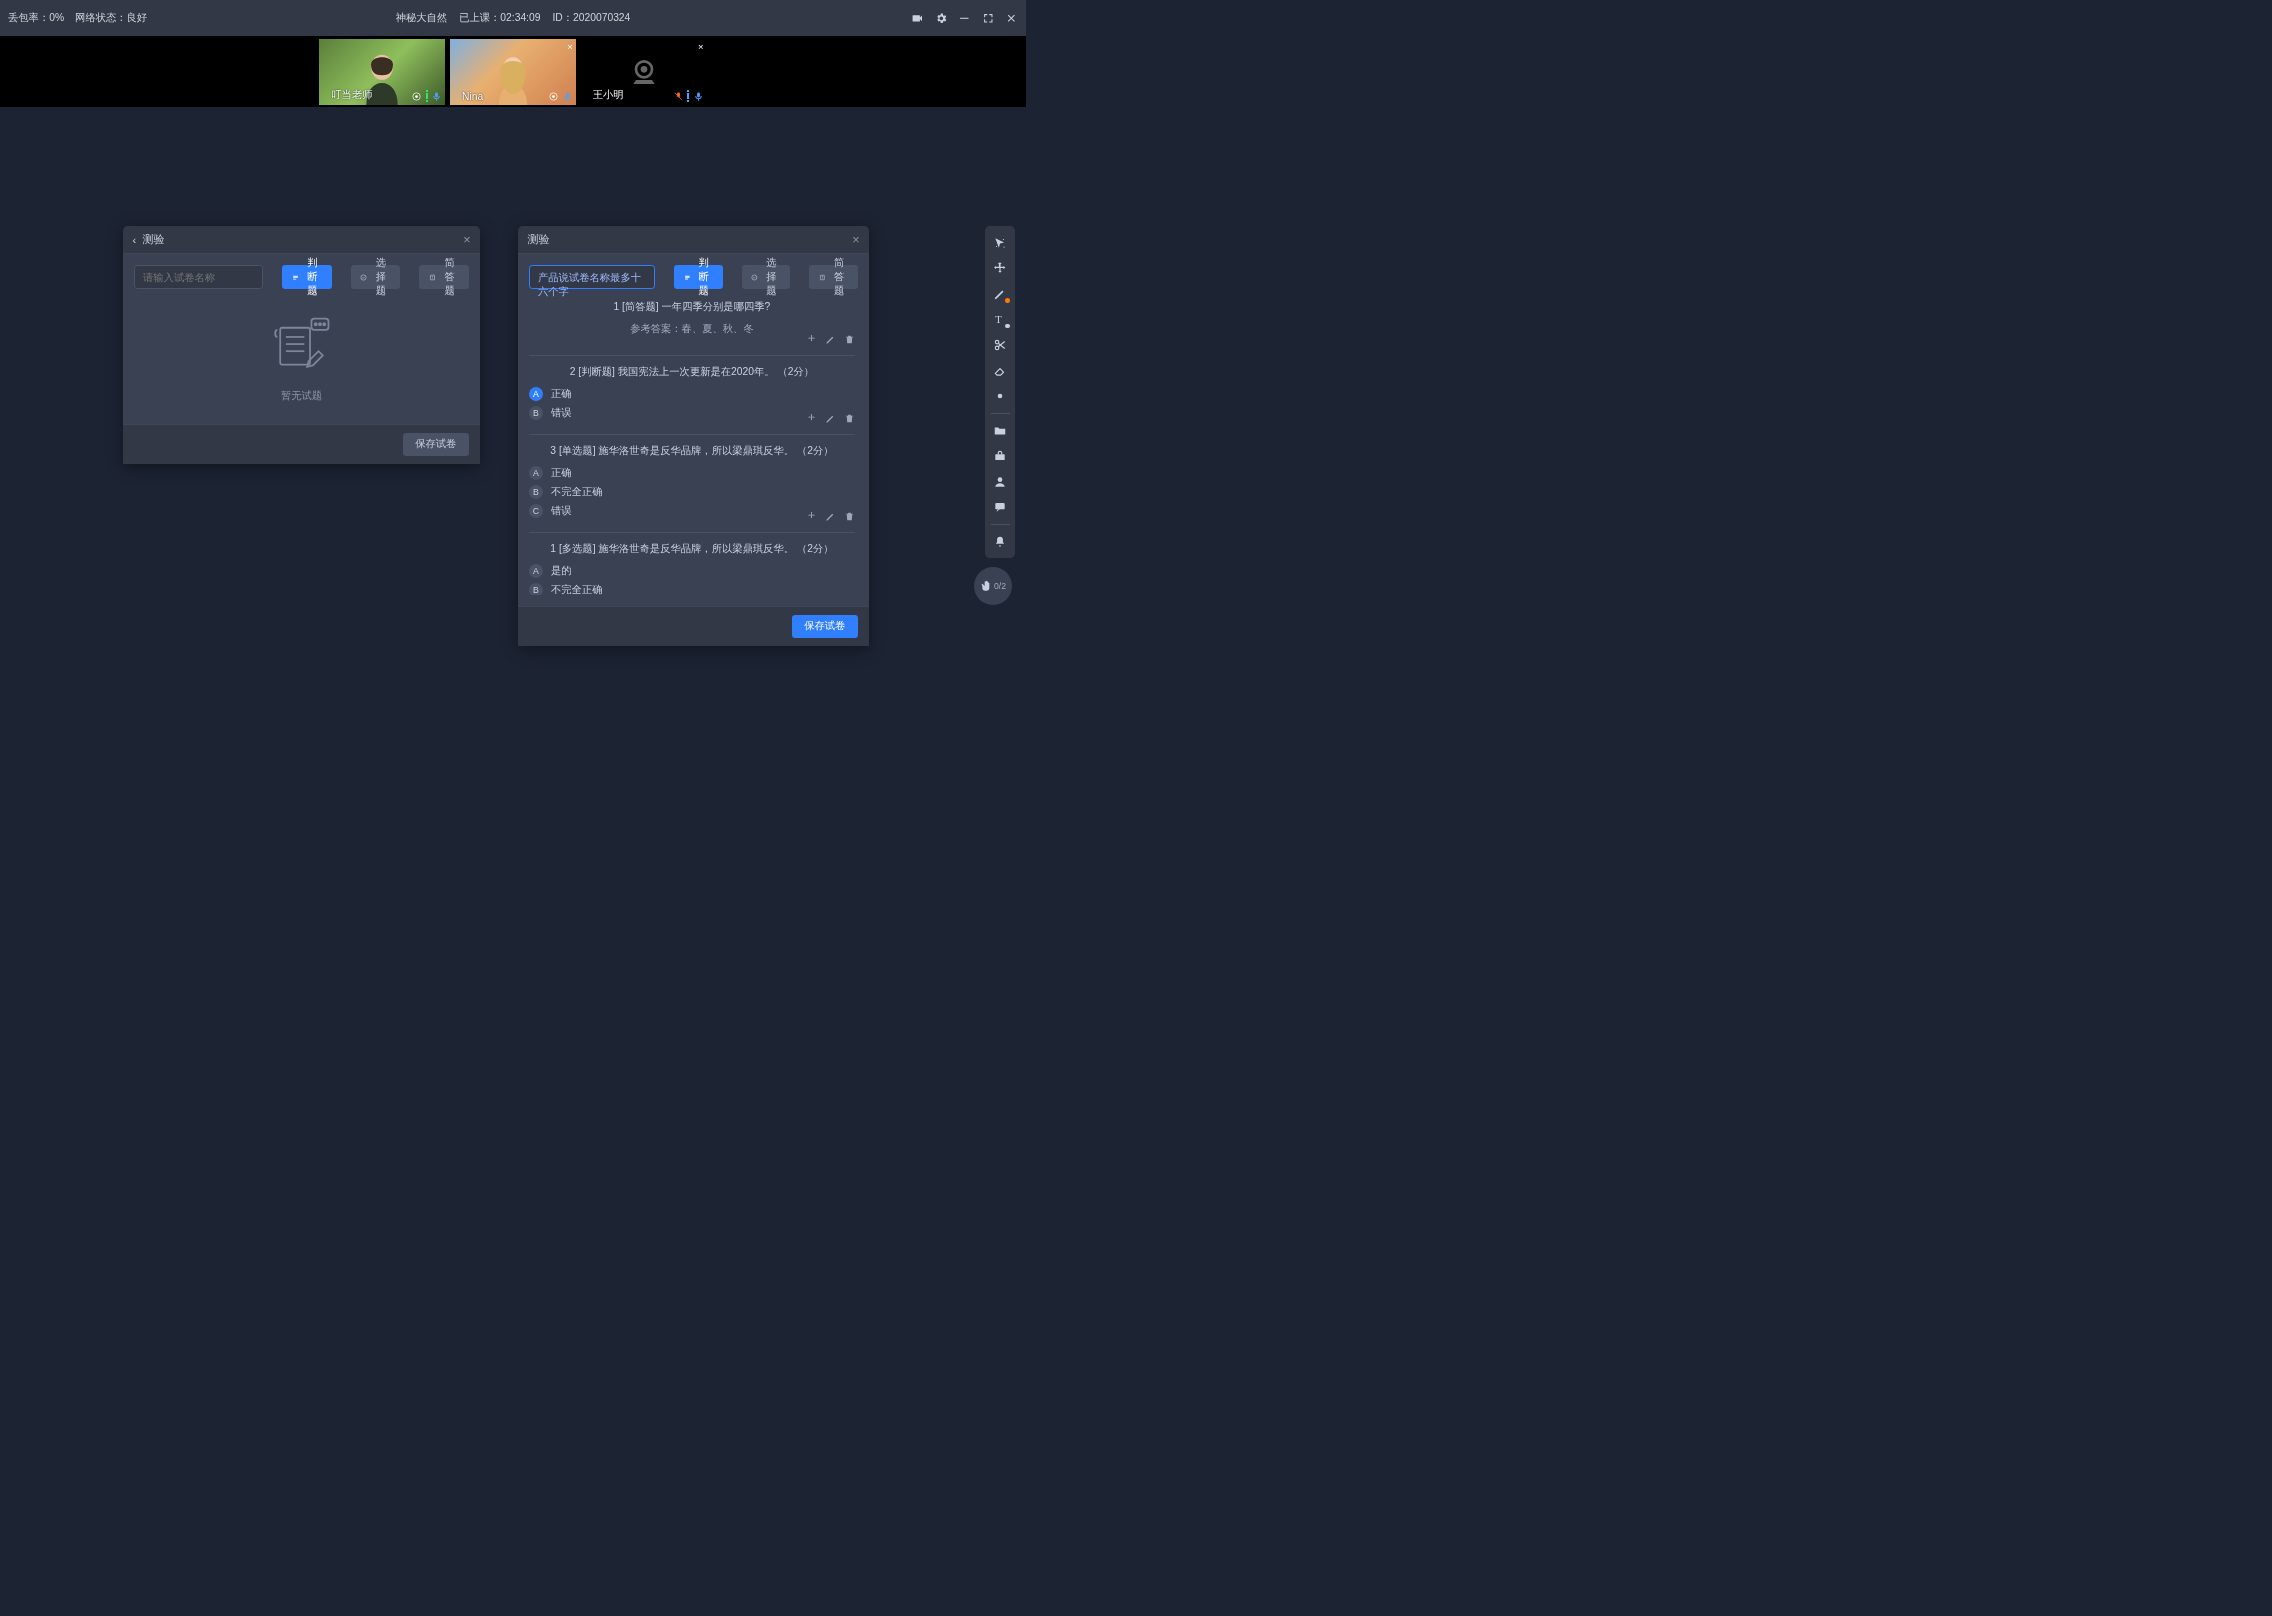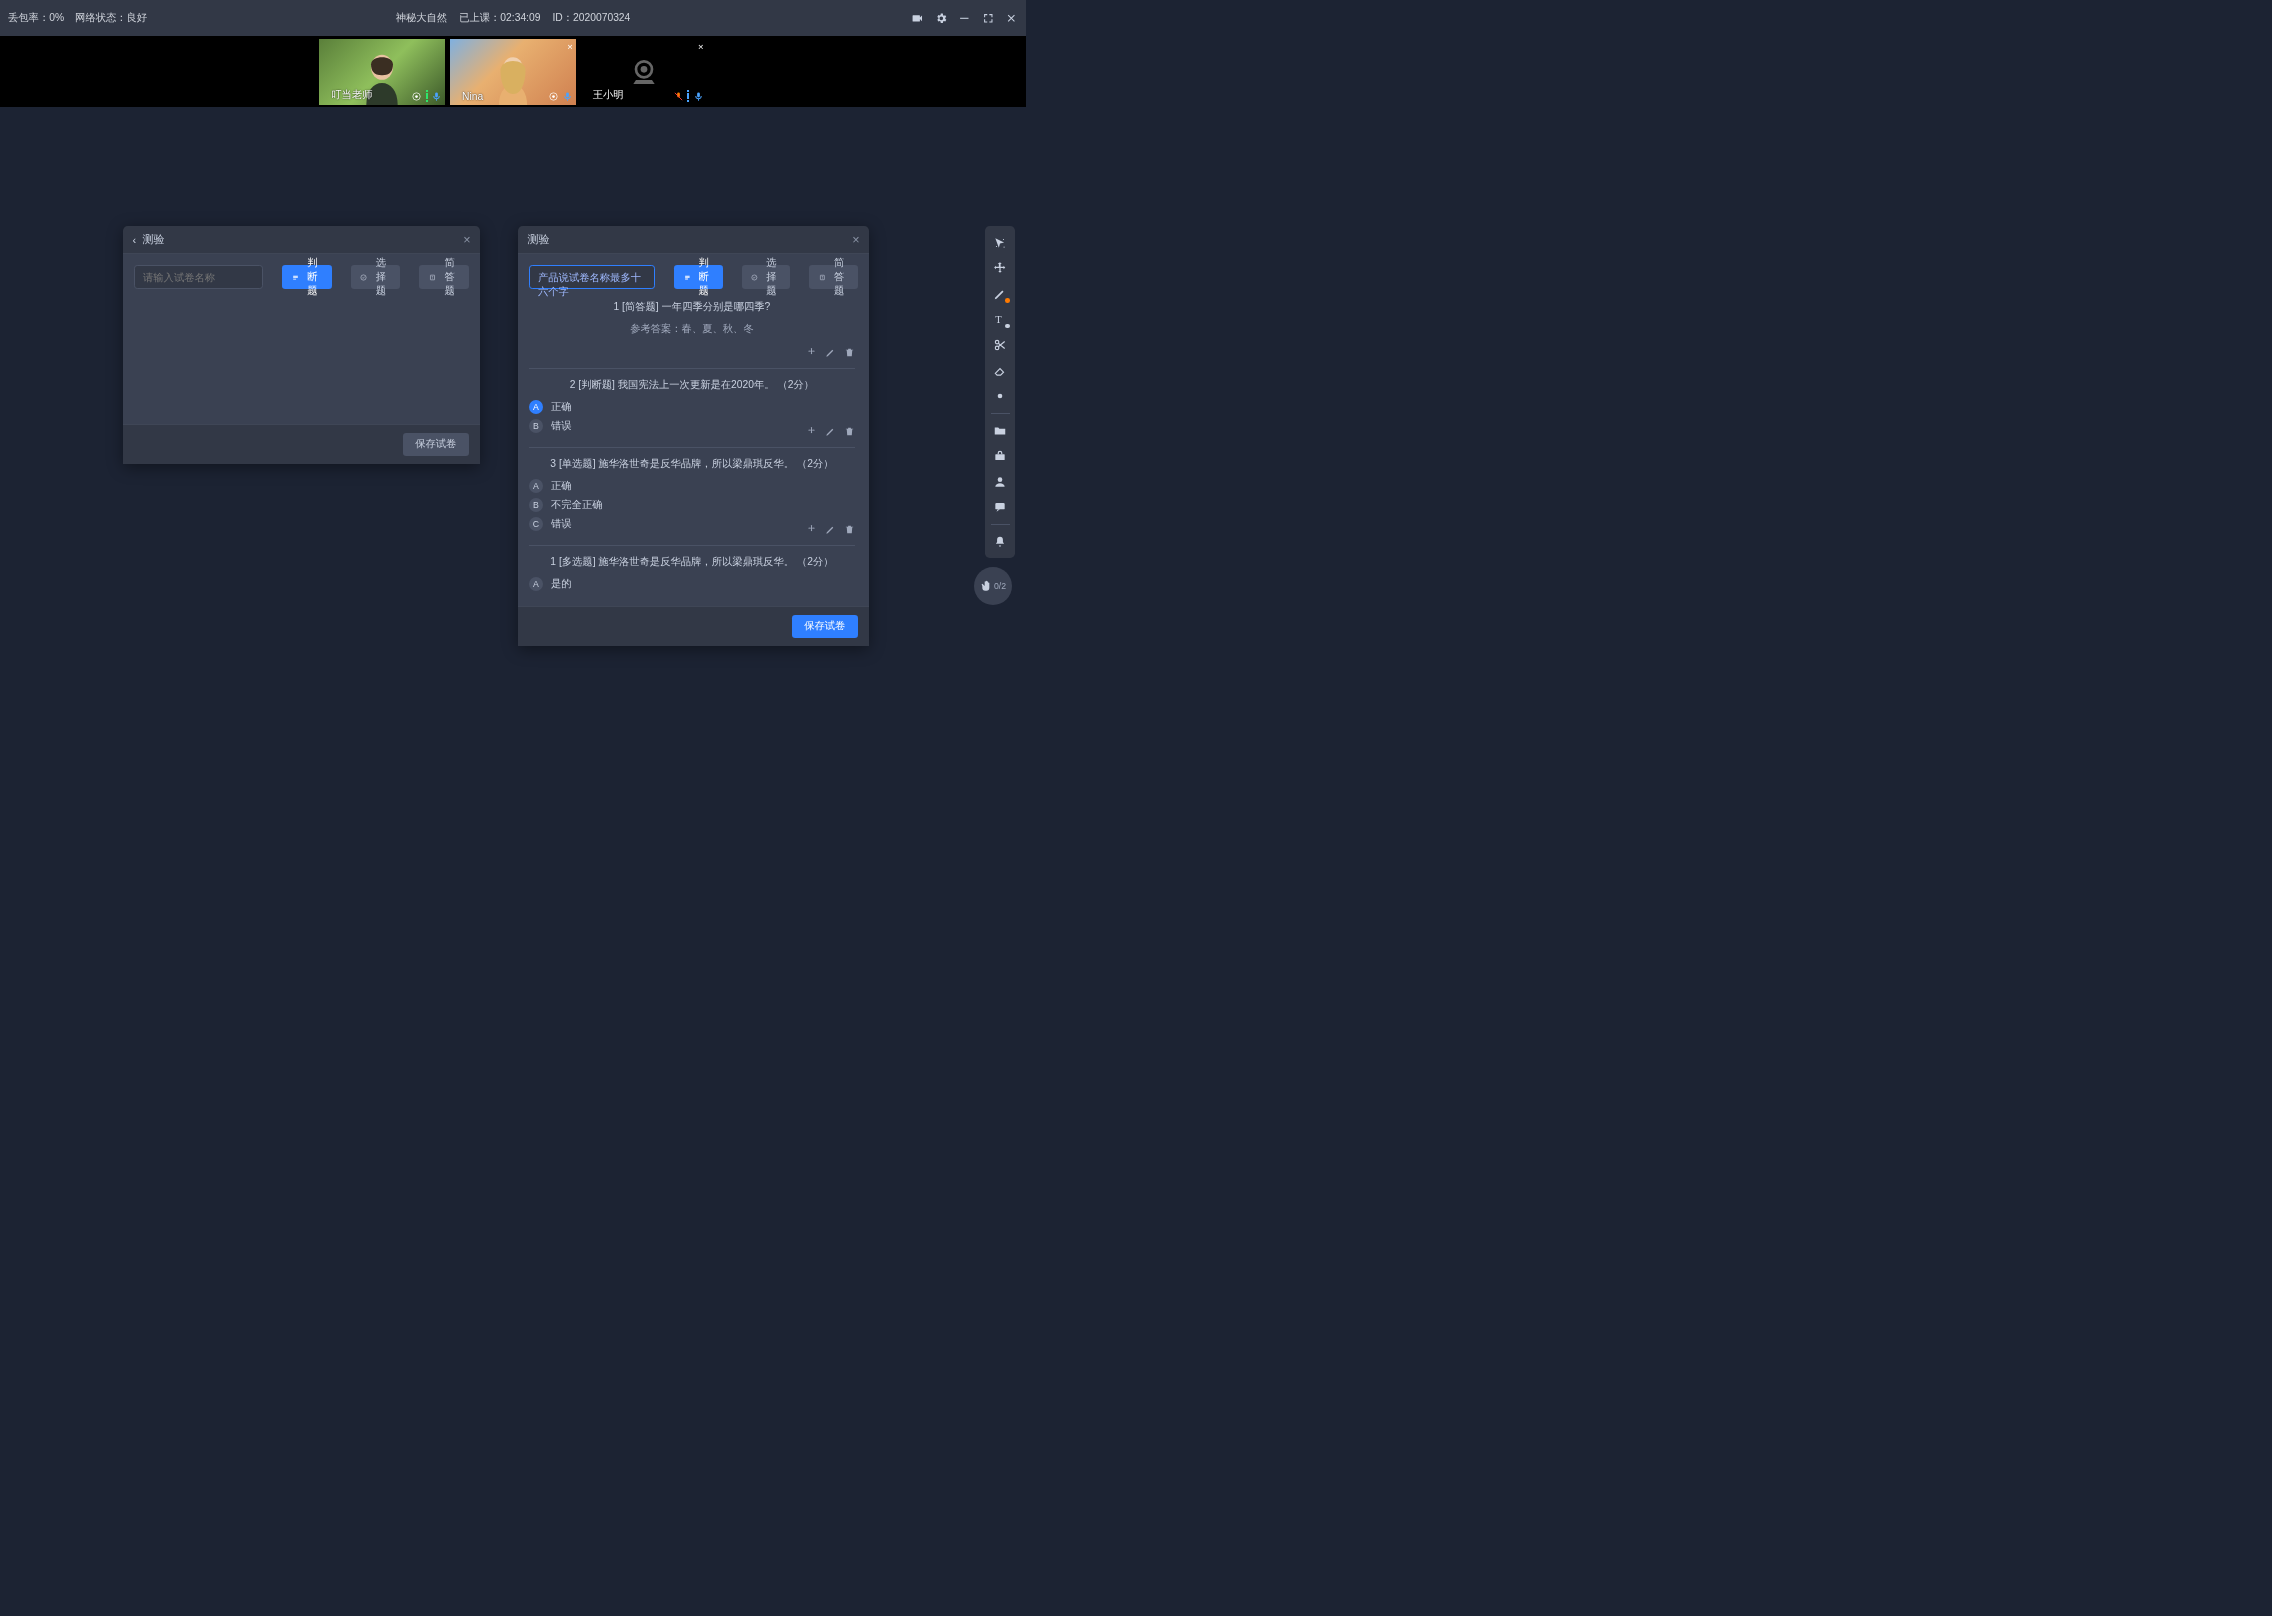--- a/index.html
+++ b/index.html
@@ -145,21 +145,21 @@
   }
   .btn-grey { background:#4a5265; color:#c9d1e0;}
   .btn-blue { background:#2f7fff; color:#fff;}
 
   
   .q-list { flex:1; overflow-y:auto; padding-right:3.2px;text-align:center;}
   .q-list::-webkit-scrollbar{width:4.7px;}
   .q-list::-webkit-scrollbar-thumb{background:#4a5265;border-radius:2.4px;}
   .q-block { border-bottom:0.8px solid #4a5265; padding-bottom:9.5px; margin-bottom:9.5px; position:relative;}
   .q-title { font-size:10.3px; color:#c9d1e0; margin-bottom:8px;}
-  .q-answer-ref { font-size:10.3px; color:#9fa8bb; margin-bottom:22px;}
+  .q-answer-ref { font-size:10.3px; color:#9fa8bb; margin-bottom:9px;}
   .opt-row { display:flex; align-items:center; gap:8px; margin:4.7px 0; font-size:10.3px; color:#c9d1e0;}
   .opt-letter {
     width:14px; height:14px; border-radius:50%;
     background:#4a5265; color:#c9d1e0;
     display:flex; align-items:center; justify-content:center;
     font-size:8.7px;
   }
   .opt-letter.sel{ background:#2f7fff; color:#fff;}
   .q-actions {
     position:absolute; right:0; bottom:8px;
@@ -341,20 +341,35 @@
         <span>选择题</span>
       </button>
       <button class="tab-btn">
         <svg viewBox="0 0 24 24" style="font-size:13px">
             <rect x="5" y="4" width="14" height="16" rx="1" fill="none" stroke="currentColor" stroke-width="2"></rect>
             <text x="12" y="16" font-size="10" text-anchor="middle" fill="currentColor">T</text>
           </svg>
         <span>简答题</span>
       </button>
     </div>
+    <div class="empty-state">
+      <svg viewBox="0 0 100 100">
+        <rect x="20" y="25" width="42" height="52" rx="3"></rect>
+        <line x1="28" y1="38" x2="54" y2="38"></line>
+        <line x1="28" y1="48" x2="54" y2="48"></line>
+        <line x1="28" y1="58" x2="54" y2="58"></line>
+        <path d="M16 28c-4 0-4 10 0 10"></path>
+        <path d="M60 72l14-14 6 6-14 14-8 2z"></path>
+        <rect x="64" y="12" width="24" height="16" rx="4"></rect>
+        <circle cx="70" cy="20" r="1.5" fill="#7d8599"></circle>
+          <circle cx="76" cy="20" r="1.5" fill="#7d8599"></circle>
+          <circle cx="82" cy="20" r="1.5" fill="#7d8599"></circle>
+      </svg>
+      <span class="label">暂无试题</span>
+    </div>
   </div>
   <div class="panel-footer">
     <button class="btn btn-grey">保存试卷</button>
   </div>
 </div>
 
 <div class="panel panel-right">
   <div class="panel-header">
     <span>测验</span>
     <span class="close-x">×</span>

